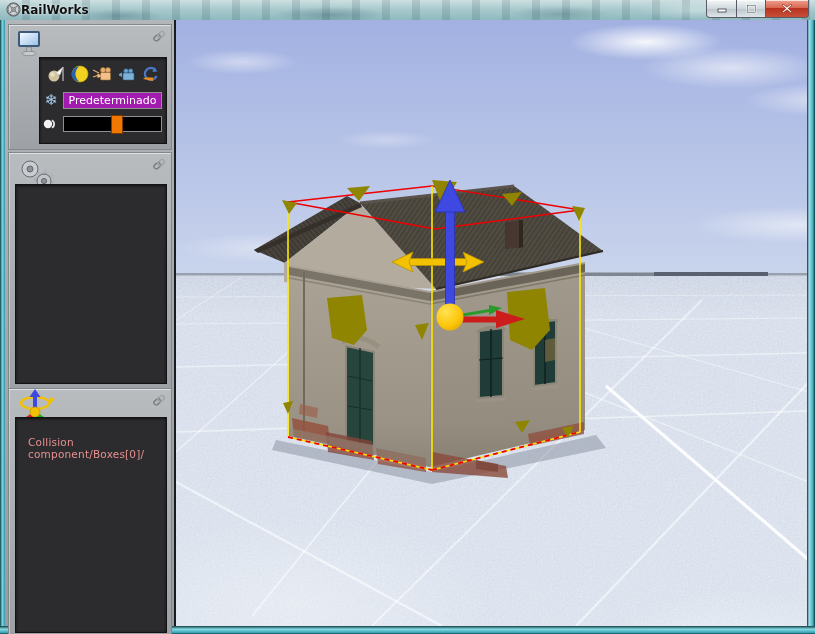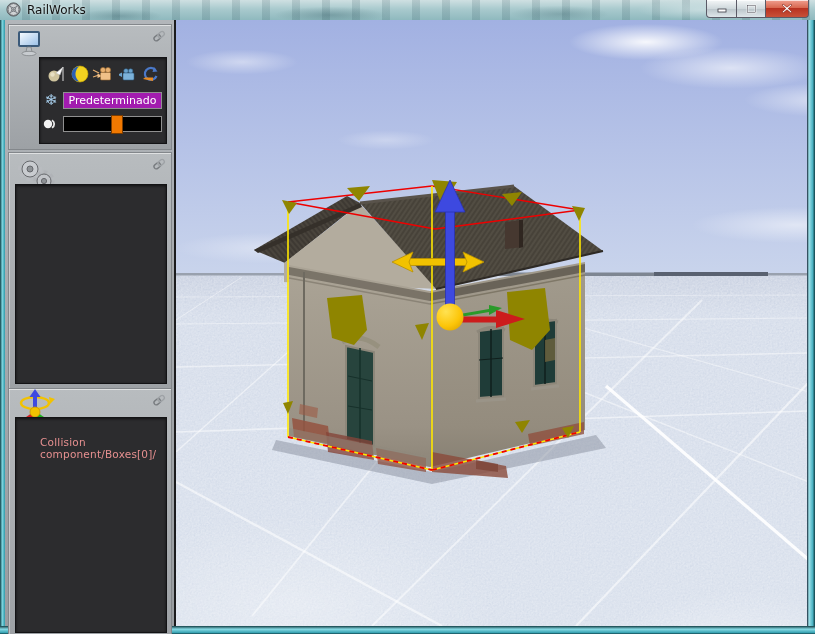--- a/index.html
+++ b/index.html
@@ -9,21 +9,21 @@
   
   .titlebar{position:absolute;left:0;top:0;width:815px;height:20px;
     background:
       radial-gradient(60px 10px at 120px 16px, rgba(30,70,80,.25), transparent 70%),
       radial-gradient(80px 12px at 330px 15px, rgba(30,70,80,.28), transparent 70%),
       radial-gradient(70px 12px at 560px 14px, rgba(30,70,80,.22), transparent 70%),
       radial-gradient(90px 14px at 700px 10px, rgba(255,255,255,.35), transparent 70%),
       repeating-linear-gradient(90deg, transparent 0 22px, rgba(25,60,70,.14) 22px 30px),
       linear-gradient(#cfe0e2 0%,#a9cace 45%,#8fb9be 100%);
     border-bottom:1px solid #49757c;}
-  .title-left{position:absolute;left:6px;top:2px;display:flex;align-items:flex-end;gap:6px;}
+  .title-left{position:absolute;left:6px;top:2px;display:flex;align-items:flex-end;font-weight:bold;}
   .title-text{font-size:12px;color:#111;text-shadow:0 0 3px rgba(255,255,255,.9);}
   .winbtns{position:absolute;right:6px;top:0;display:flex;}
   .winbtn{height:17px;border:1px solid #5a5a66;border-top:none;display:flex;align-items:center;justify-content:center;
     box-shadow:inset 0 1px 0 rgba(255,255,255,.7);}
   .winbtn.min{width:29px;border-radius:0 0 0 4px;background:linear-gradient(#f4f7f8,#cfd8dc 50%,#b9c4c9 51%,#dfe6ea);}
   .winbtn.max{width:28px;border-left:none;background:linear-gradient(#f4f7f8,#cfd8dc 50%,#b9c4c9 51%,#dfe6ea);}
   .winbtn.close{width:42px;border-left:none;border-radius:0 0 4px 0;
     background:linear-gradient(#f0a090,#d86850 45%,#b83220 50%,#c85038);}
   .border-left{position:absolute;left:0;top:20px;bottom:0;width:5px;
     background:linear-gradient(90deg,#0e3d44,#7fd8e2 45%,#2f98a8);}
@@ -48,21 +48,21 @@
   .p3{top:368px;height:245px;}
   .p3 .panel-body{left:6px;right:4px;top:28px;bottom:1px;}
   .hdr-icon{position:absolute;left:6px;top:3px;}
   .toolrow{display:flex;justify-content:space-between;align-items:center;padding:6px 5px 0 5px;}
   .ctl-row{display:flex;align-items:center;gap:4px;padding:7px 4px 0 3px;}
   .blackfield{flex:1;height:15px;background:#a21caf;border:1px solid #909090;color:#fff;
     font-size:11px;text-align:center;line-height:15px;overflow:hidden;}
   .slidertrack{flex:1;height:14px;background:#000;border:1px solid #909090;position:relative;}
   .sliderhandle{position:absolute;top:-2px;width:10px;height:17px;background:#f07800;
     border:1px solid #7a3c00;transform:translateX(-50%);}
-  .sel-text{padding:18px 6px 0 24px;font-size:10.5px;color:#e79090;letter-spacing:.2px;}
+  .sel-text{padding:18px 6px 0 12px;font-size:10.5px;color:#e79090;letter-spacing:.2px;}
   .tool{width:22px;height:20px;display:flex;align-items:center;justify-content:center;}
   .snow{color:#a6cdea;font-size:15px;width:16px;text-align:center;}
 
   
   .viewport{position:absolute;left:174px;top:20px;right:8px;bottom:8px;overflow:hidden;
     border-left:2px solid #1b1b1d;box-shadow:inset 0 1px 0 rgba(230,245,250,.8);}
   .sky{position:absolute;left:0;top:0;right:0;height:255px;
     background:
       radial-gradient(110px 26px at 470px 22px, rgba(255,255,255,.9), transparent 70%),
       radial-gradient(130px 30px at 555px 48px, rgba(255,255,255,.6), transparent 70%),

